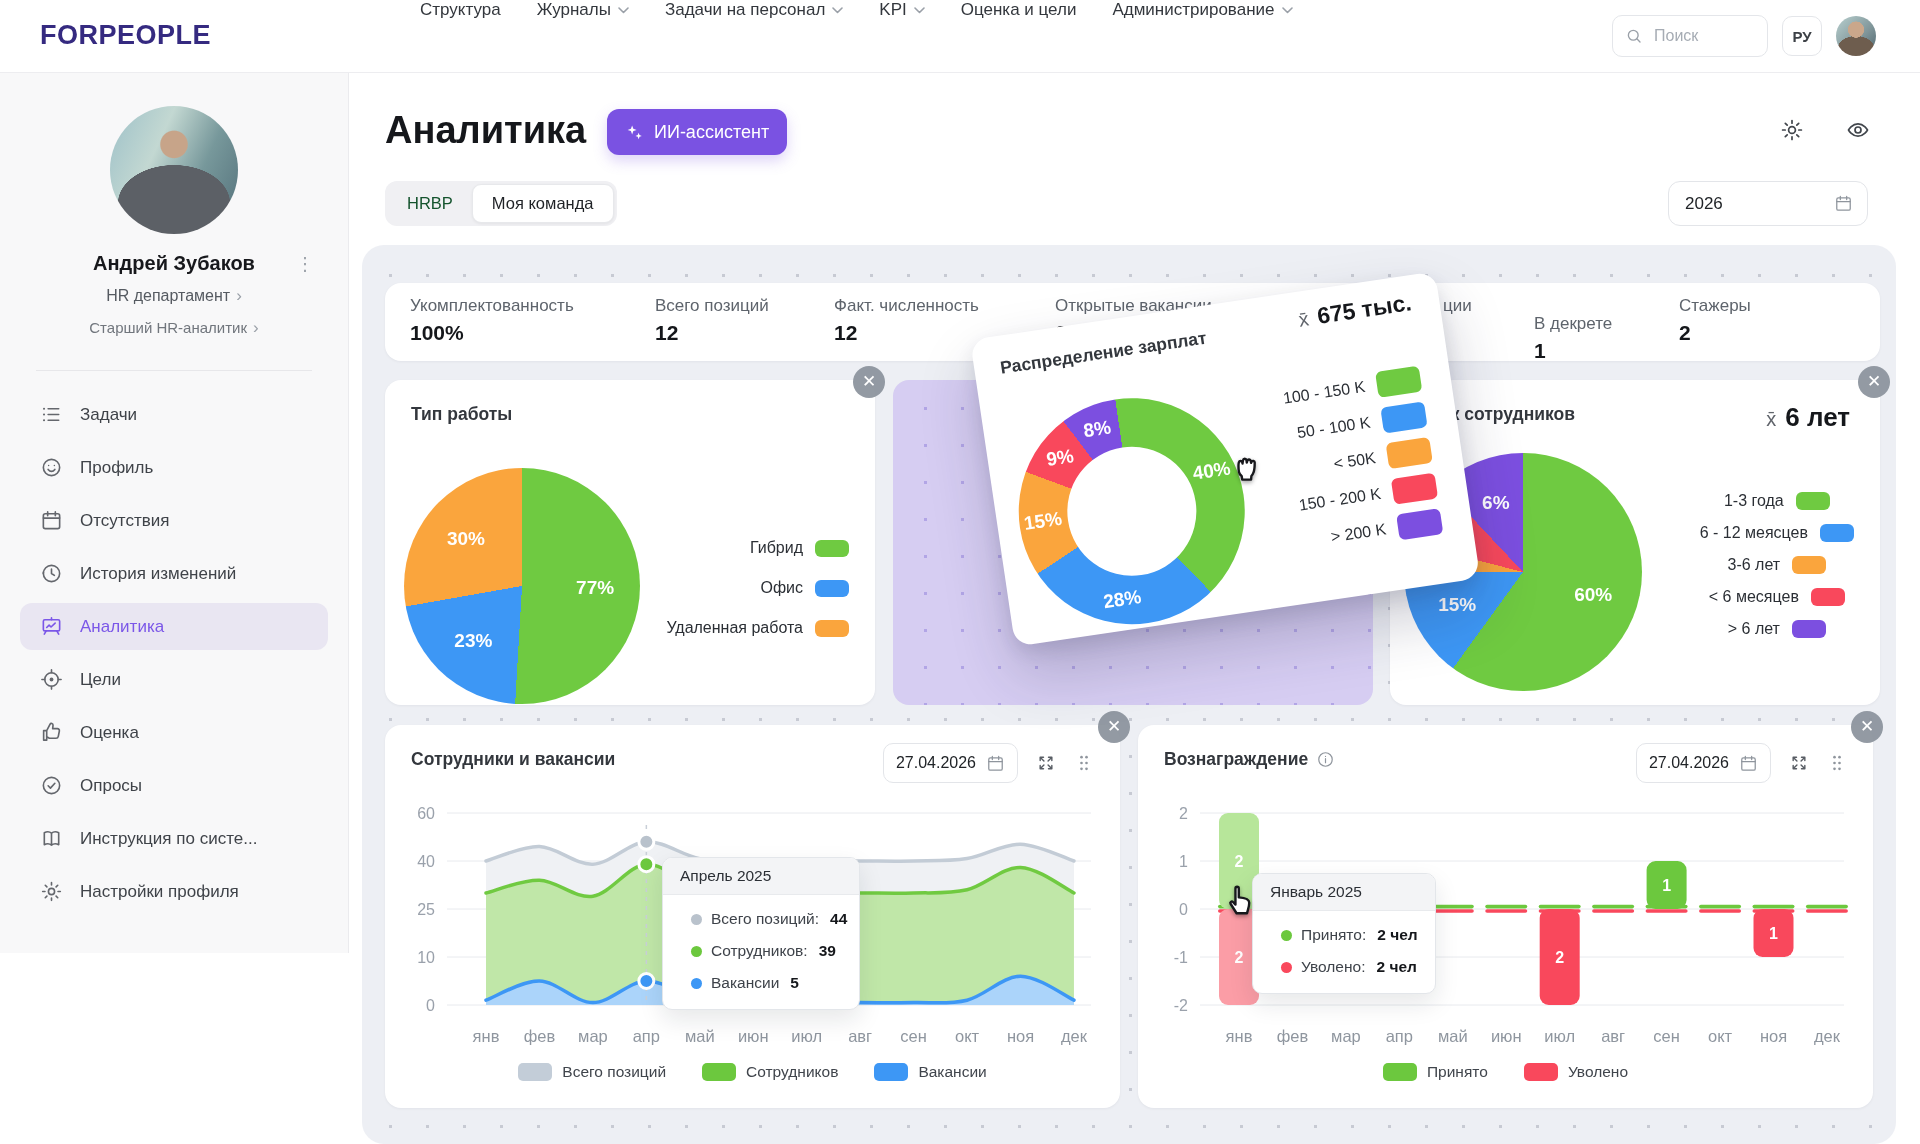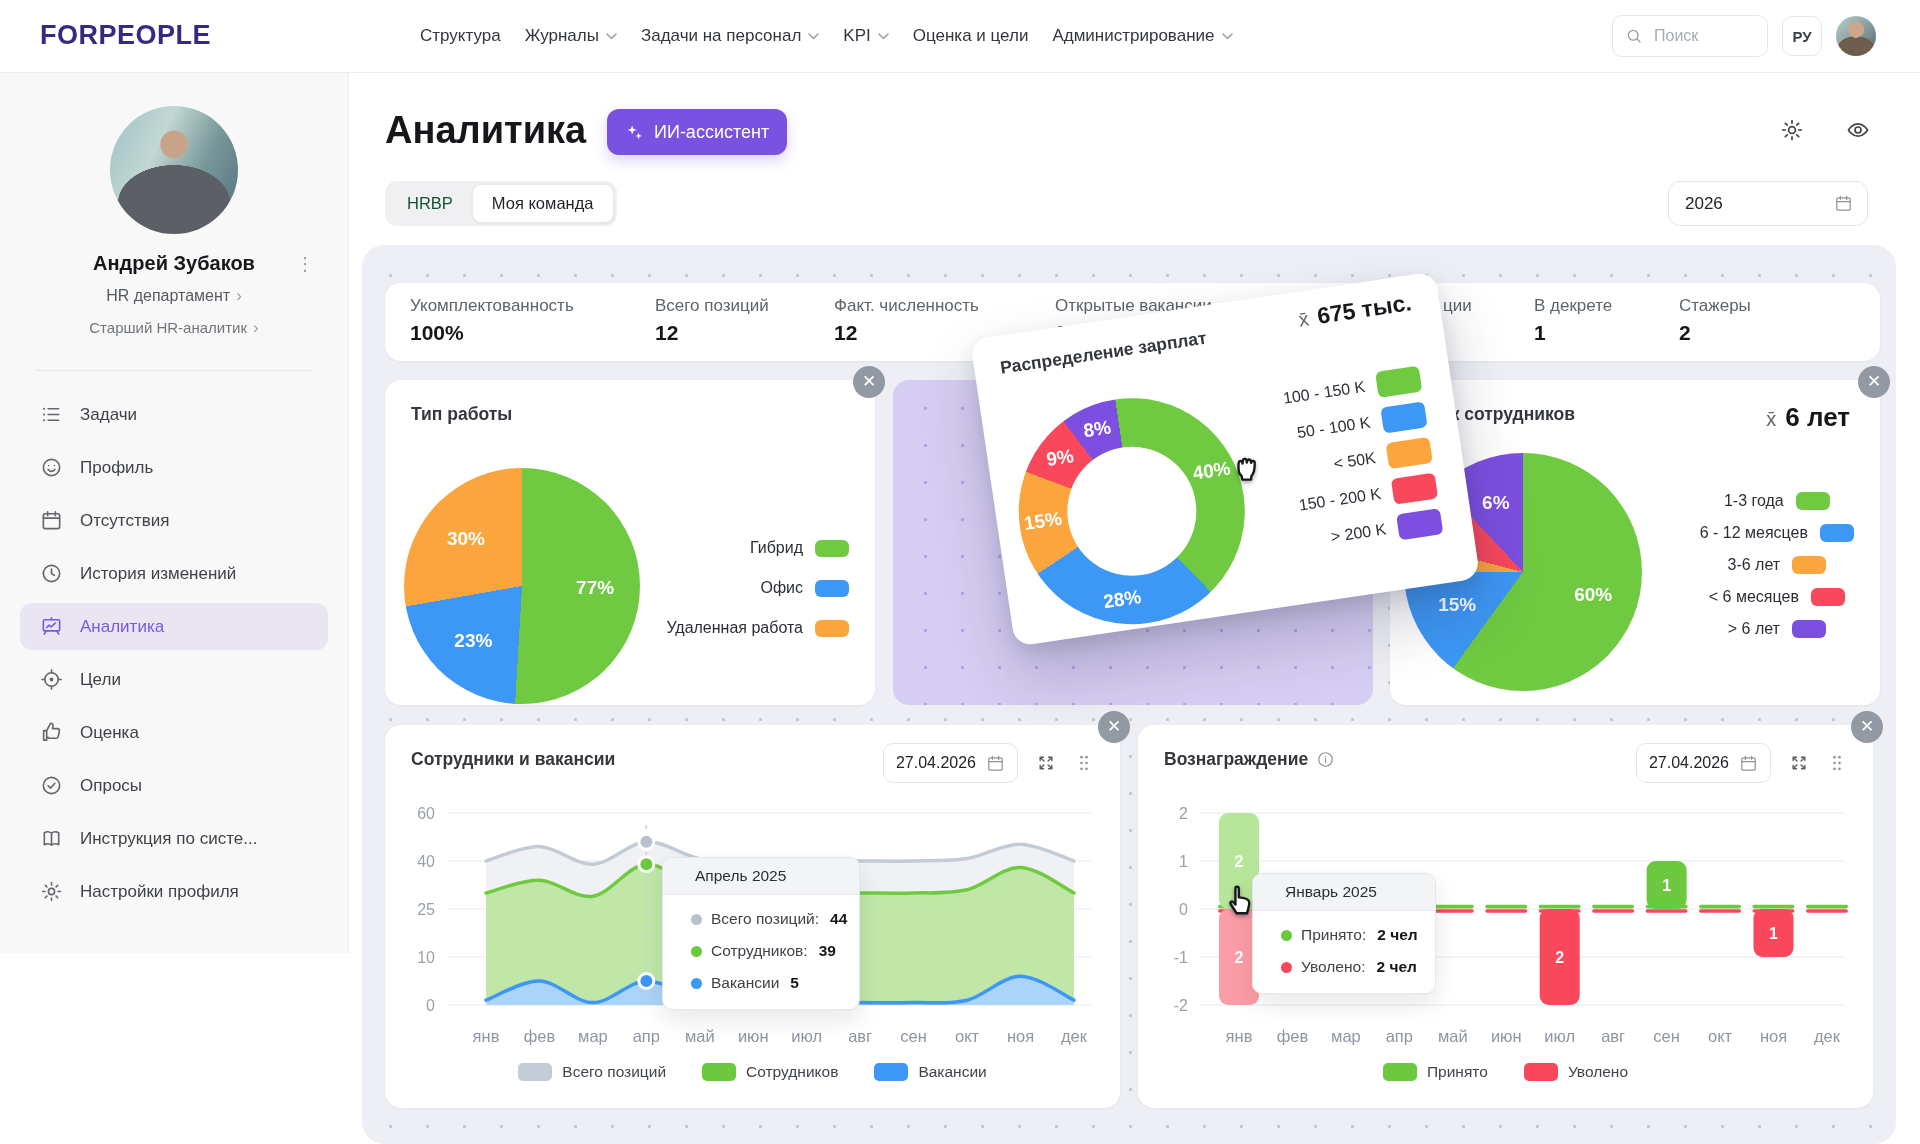--- a/index.html
+++ b/index.html
@@ -1,21 +1,21 @@
 <!DOCTYPE html>
 <html><head>
 <meta charset="utf-8">
 <style>
   html,body{margin:0;padding:0;background:#fff;font-family:"Liberation Sans","DejaVu Sans",sans-serif;}
   #stage{position:relative;width:1920px;height:1144px;overflow:hidden;background:#fff;}
 
   
   #navbar{position:absolute;left:0;top:0;width:1920px;height:72px;background:#fff;border-bottom:1px solid #ededf0;z-index:20;}
   #logo{position:absolute;left:40px;top:20px;font-size:27px;font-weight:800;letter-spacing:.5px;color:#352a80;}
-  #nav-items{position:absolute;left:420px;top:0;height:72px;display:flex;align-items:center;gap:24px;}
+  #nav-items{position:absolute;left:420px;top:0;height:72px;display:flex;align-items:flex-start;gap:36px;}
   .nav-item{display:flex;align-items:center;gap:7px;font-size:17px;color:#33373d;cursor:pointer;white-space:nowrap;}
   .chev{width:11px;height:7px;}
   .chev path{fill:none;stroke:#9aa0a8;stroke-width:1.6;stroke-linecap:round;stroke-linejoin:round;}
   #nav-right{position:absolute;right:44px;top:15px;display:flex;align-items:center;gap:14px;}
   #search-box{display:flex;align-items:center;gap:9px;width:156px;height:42px;border:1px solid #e4e6ea;border-radius:10px;padding:0 12px;box-sizing:border-box;background:#fff;}
   #search-box svg{width:18px;height:18px;}
   #search-box svg *{fill:none;stroke:#9aa0a8;stroke-width:1.8;stroke-linecap:round;}
   #search-input{border:none;outline:none;width:90px;font-size:16px;color:#3c4046;background:transparent;}
   #search-input::placeholder{color:#a6acb4;}
   #lang-btn{width:40px;height:40px;border:1px solid #e4e6ea;border-radius:10px;background:#fff;font-size:15px;color:#3c4046;display:flex;align-items:center;justify-content:center;font-weight:600;}
@@ -98,21 +98,21 @@
   .ctl-icon svg .f{fill:#8f959d;stroke:none;}
   .chart-svg{position:absolute;left:0;top:0;}
   .blegend{position:absolute;left:0;width:100%;display:flex;justify-content:center;gap:36px;}
   .blegend .item{display:flex;align-items:center;gap:10px;font-size:15.5px;color:#40454c;}
   .blegend .chip{width:34px;height:18px;border-radius:5px;}
   .info-icon{width:19px;height:19px;}
   .info-icon *{fill:none;stroke:#8f959d;stroke-width:1.5;stroke-linecap:round;}
 
   
   .tooltip{position:absolute;background:#fff;border:1px solid #e3e6ea;border-radius:10px;box-shadow:0 10px 24px rgba(20,25,40,.10);z-index:12;overflow:hidden;}
-  .tt-head{background:#f3f4f6;border-bottom:1px solid #e8eaed;padding:9px 32px;font-size:15.5px;color:#2b2f35;}
+  .tt-head{background:#f3f4f6;border-bottom:1px solid #e8eaed;padding:9px 17px;font-size:15.5px;color:#2b2f35;}
   .tt-rows{padding:8px 28px 10px;}
   .tt-row{display:flex;align-items:center;gap:9px;padding:7px 0;font-size:15.5px;color:#3e434a;white-space:nowrap;}
   .tt-row .dot{width:11px;height:11px;border-radius:50%;flex:0 0 11px;}
   .tt-row .tt-val{font-weight:700;color:#15171b;margin-left:2px;}
 
   
   #float-card{position:absolute;left:970px;top:340px;width:470px;height:310px;transform:rotate(-8.4deg);transform-origin:0 0;background:#fff;border-radius:18px;z-index:50;
     box-shadow:0 30px 60px rgba(35,38,70,.22),0 8px 18px rgba(35,38,70,.12);}
   #float-card .card-title{top:22px;}
   #placeholder-card{left:531px;top:135px;width:480px;height:325px;border-radius:16px;background:#d6cdf2;
@@ -324,21 +324,21 @@
           <div class="lab">Факт. численность</div>
           <div class="val">12</div>
         </div>
         <div class="stat" style="left: 670px;">
           <div class="lab">Открытые вакансии</div>
           <div class="val">0</div>
         </div>
         <div class="stat" style="left: 1058px;">
           <div class="lab">ции</div>
         </div>
-        <div class="stat" style="left: 1149px;">
+        <div class="stat" style="left: 1149px; margin-top: 18px;">
           <div class="lab">В декрете</div>
           <div class="val">1</div>
         </div>
         <div class="stat" style="left: 1294px;">
           <div class="lab">Стажеры</div>
           <div class="val">2</div>
         </div>
       </div>
 
     <div class="card" id="work-card" style="left:23px;top:135px;width:490px;height:325px;">

